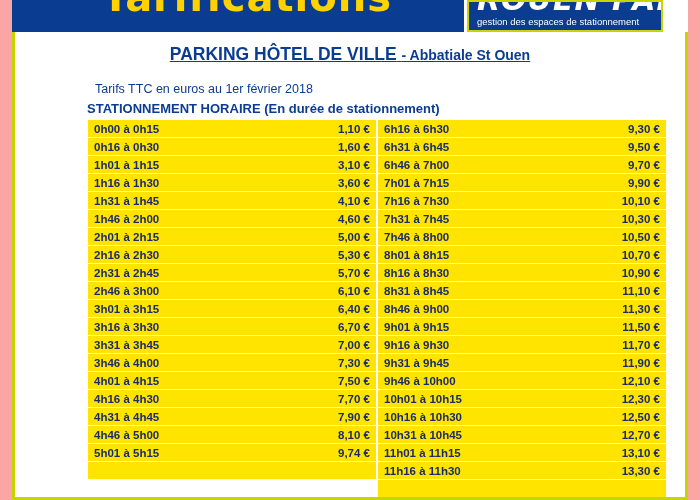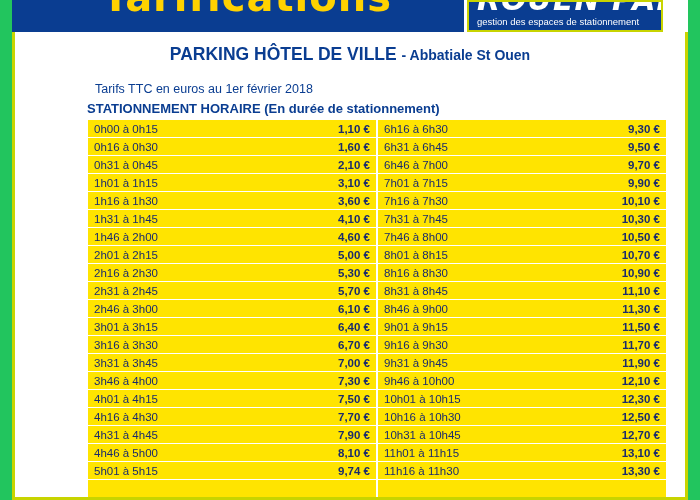--- a/index.html
+++ b/index.html
@@ -5,21 +5,21 @@
   html,body{margin:0;padding:0;}
   body{
     width:700px;height:500px;overflow:hidden;
     background:#ffffff;
     font-family:"Liberation Sans", sans-serif;
   }
   .page{
     position:relative;width:700px;height:500px;
     box-sizing:border-box;
     padding:16px 12px 0 12px;
-    background:#22c55e;
+    background:#fca5a5;
   }
   
   .frame{
     position:absolute;left:12px;top:0;right:12px;bottom:0;
     border:3px solid #c8d400;
     border-top:none;
     background:#ffffff;
     box-sizing:border-box;
   }
   
@@ -63,20 +63,21 @@
   .banner-white{
     position:absolute;left:651px;top:0;right:0;height:32px;background:#ffffff;
   }
 
   .title{
     position:absolute;left:0;right:0;top:44px;
     text-align:center;
     font-size:17.5px;font-weight:bold;
     color:#0a3d91;
     white-space:nowrap;
+    text-decoration:underline;
   }
   .title .sub{
     font-size:14px;font-weight:bold;color:#0a3d91;
   }
   .tarifs-line{
     position:absolute;left:95px;top:82px;
     font-size:12.5px;color:#0a3d91;
     white-space:nowrap;
   }
   .section-line{
@@ -95,21 +96,21 @@
   .col-right{left:290px;}
   .row{
     display:flex;justify-content:space-between;align-items:center;
     background:#ffe400;
     height:17px;
     margin-bottom:1px;
     padding:0 6px 0 6px;
     box-sizing:border-box;
   }
   .row .rng{
-    font-size:11.5px;font-weight:normal;color:#1a2b6d;
+    font-size:11.5px;font-weight:bold;color:#1a2b6d;
     white-space:nowrap;
   }
   .row .price{
     font-size:11.5px;font-weight:bold;color:#1a2b6d;
     white-space:nowrap;
   }
 </style>
 </head>
 <body>
 
@@ -139,24 +140,20 @@
     <div class="col col-left">
         <div class="row">
           <span class="rng">0h00 à 0h15</span>
           <span class="price">1,10 €</span>
         </div>
         <div class="row">
           <span class="rng">0h16 à 0h30</span>
           <span class="price">1,60 €</span>
         </div>
         <div class="row">
-          <span class="rng">0h31 à 0h45</span>
-          <span class="price">2,10 €</span>
-        </div>
-        <div class="row">
           <span class="rng">1h01 à 1h15</span>
           <span class="price">3,10 €</span>
         </div>
         <div class="row">
           <span class="rng">1h16 à 1h30</span>
           <span class="price">3,60 €</span>
         </div>
         <div class="row">
           <span class="rng">1h31 à 1h45</span>
           <span class="price">4,10 €</span>

